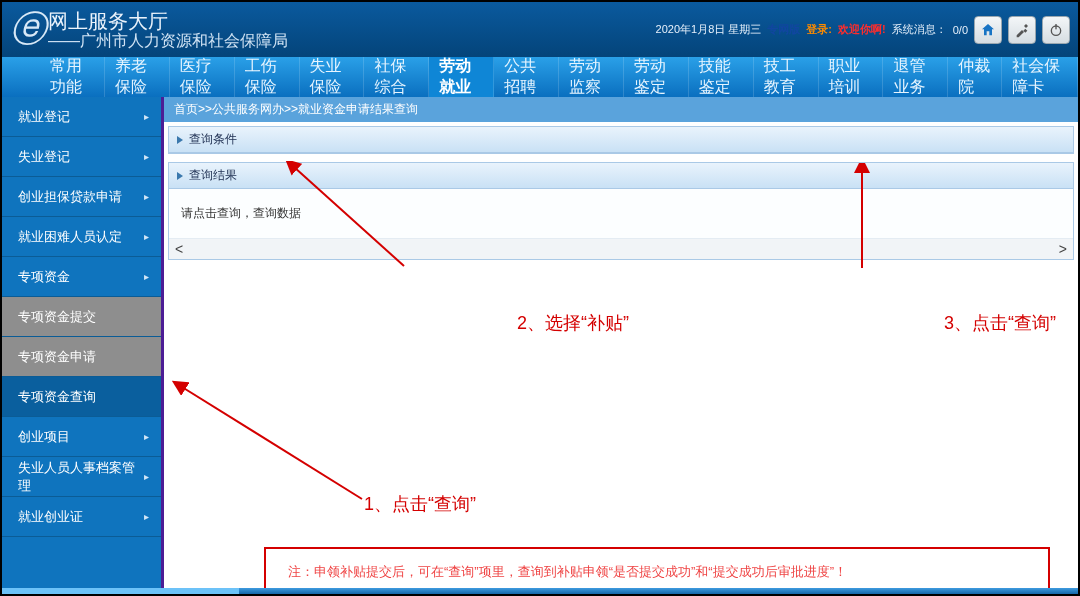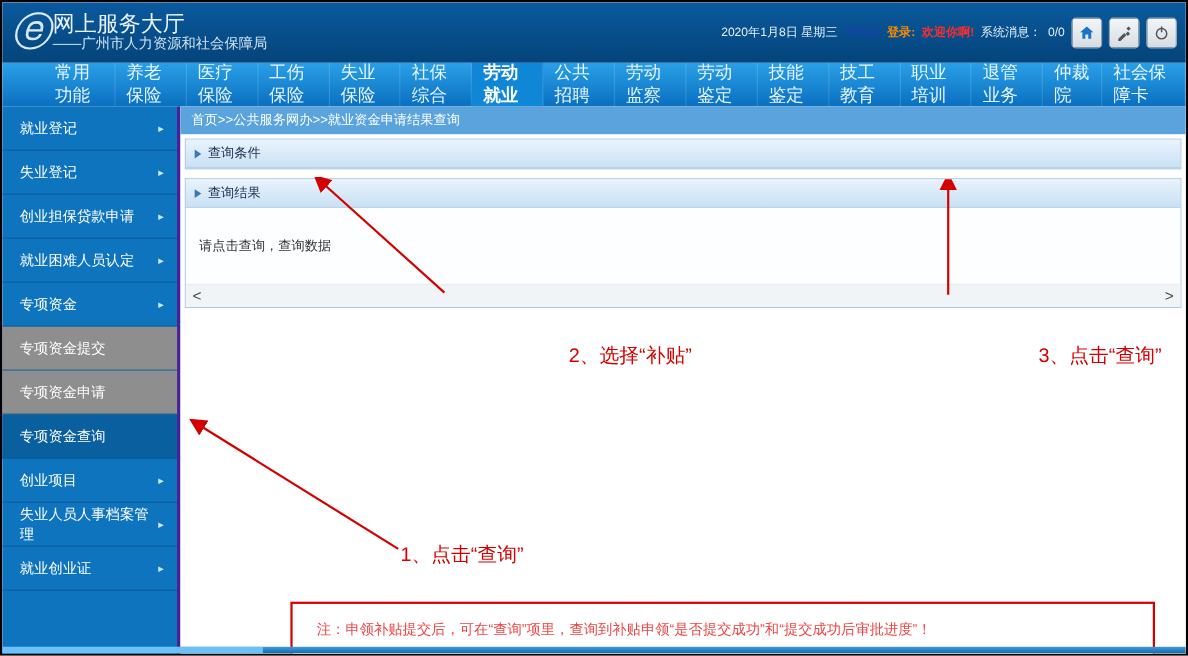--- a/index.html
+++ b/index.html
@@ -3,21 +3,21 @@
 <meta charset="utf-8">
 <style>
 * { margin: 0; padding: 0; box-sizing: border-box; font-family: "Microsoft YaHei", SimSun, sans-serif; }
 body { width: 1080px; height: 596px; background: #fff; border: 2px solid #000; position: relative; overflow: hidden; }
 
 .header { height: 55px; background: linear-gradient(#0a5a9e, #04447a); display: flex; align-items: center; color: #fff; position: relative; }
 .logo-wrap { display: flex; align-items: center; padding-left: 8px; }
 .logo-e { font-size: 36px; font-weight: 300; color: #d8e9f7; font-style: italic; margin-right: 2px; }
 .logo-text-wrap { display: flex; flex-direction: column; line-height: 1.1; justify-content: center; }
 .logo-title { font-size: 20px; font-weight: 500; color: #eaf2fb; }
-.logo-sub { font-size: 13px; color: #d0e3f4; }
+.logo-sub { font-size: 16px; color: #d0e3f4; }
 .header-right { position: absolute; right: 8px; display: flex; align-items: center; gap: 6px; font-size: 11px; }
 .date-text { color: #e6f0fb; }
 .ver { color: #1146a0; font-weight:bold;}
 .login-lbl { color: #fc8a00; font-weight:bold;}
 .welcome { color: #fc2d2d; font-weight:bold;}
 .sysmsg { color: #e6f0fb; }
 .icon-btn { width: 28px; height: 28px; background: linear-gradient(#f3f6f8,#d6dde2); border:1px solid #9aa7b0; border-radius:4px; display:flex; align-items:center; justify-content:center; cursor:pointer; }
 .icon-svg { width:16px; height:16px; }
 
 .navbar { height: 40px; background: linear-gradient(#2aa0e8,#0a6fbf); display:flex; align-items:center; font-size:16px; color:#e7f5ff;padding-left:38px; }
@@ -37,21 +37,21 @@
 .panel-head { background: linear-gradient(#e9f3fc,#c9e1f5); padding:4px 8px; display:flex; align-items:center; font-size:12px; color:#235; border-bottom:1px solid #aac9e6; }
 .panel-head .tri { width:0;height:0;border-top:4px solid transparent;border-bottom:4px solid transparent;border-left:6px solid #3a78ad; margin-right:6px; }
 .form-row { display:flex; align-items:center; padding:10px 12px; font-size:12px; gap:20px; background:#fcfeff;}
 .field { display:flex; align-items:center; gap:4px; }
 .field label { color:#333; }
 .select { border:1px solid #9cb9d4; font-size:12px; padding:1px 2px; height:20px; width:130px;}
 .text-input { border:1px solid #9cb9d4; height:20px; width:130px; font-size:12px; padding:0 4px;}
 .btn-row { margin-left:auto; display:flex; gap:14px; }
 .act-btn { background: linear-gradient(#3b9be8,#1a74c1); color:#fff; font-size:12px; border:1px solid #0e5a9a; border-radius:3px; padding:2px 16px; cursor:pointer; }
 .result-body { background:#fcfeff; }
-.result-msg { padding:26px 12px; font-size:12px; color:#333; border-bottom:1px solid #e4ecf3;}
+.result-msg { padding:16px 12px; font-size:12px; color:#333; border-bottom:1px solid #e4ecf3;}
 .scroll-row { display:flex; align-items:center; justify-content:space-between; padding:2px 6px; background:#f1f4f7; color:#444; font-size:14px;}
 .scroll-btn { cursor:pointer; user-select:none; }
 
 .annot { position:absolute; color:#d40000; font-size:18px; font-weight:500; pointer-events:none; }
 .arrow-svg { position:absolute; pointer-events:none; }
 .note-box { position:absolute; border:2px solid #d40000; color:#ef4444; font-size:13px; padding:14px 22px; background:#fff;}
 
 .bottom-bar { position:absolute; bottom:0; left:0; right:0; height:6px; background: linear-gradient(#3d9be0,#1767a9); }
 .bottom-bar .thumb { width:22%; height:100%; background:#6cc2f8; }
 

